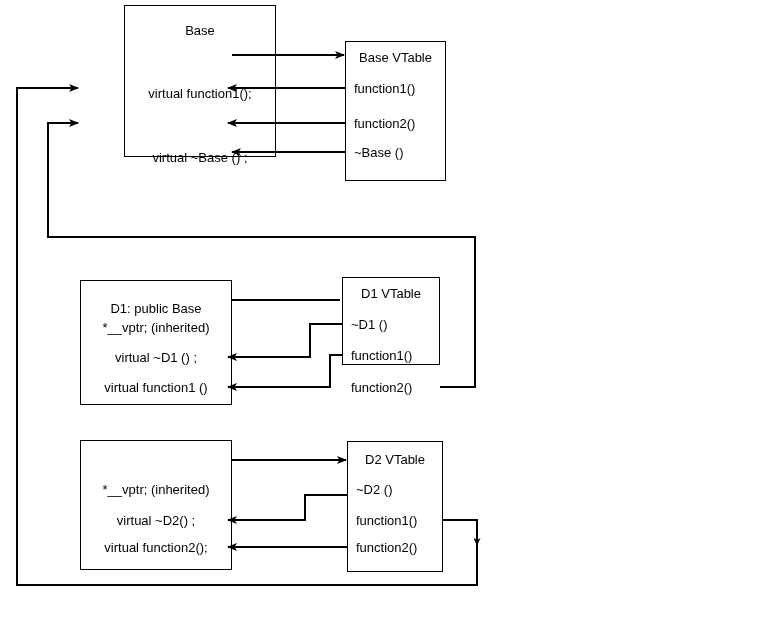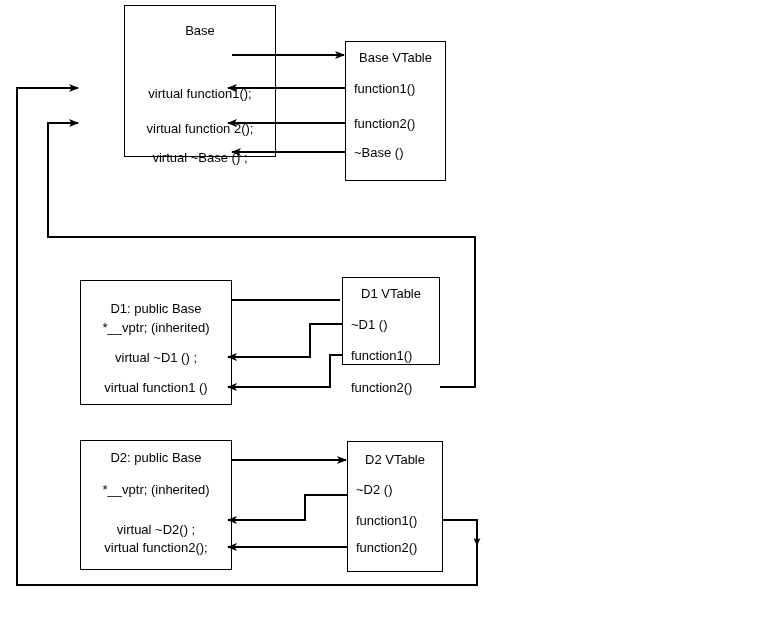--- a/index.html
+++ b/index.html
@@ -82,21 +82,20 @@
       <path d="M347,495 L305,495 L305,520 L228,520" marker-end="url(#ah)"></path>
 
       <path d="M347,547 L228,547" marker-end="url(#ah)"></path>
 
     </g>
   </svg>
 
   <div class="box" style="left:80px; top:5px; width:152px; height:152px;margin-left:44px;">
     <div class="row" style="top:18px;">Base</div>
     <div class="row" style="top:81px;">virtual function1();</div>
-    <div class="row" style="top:116px;">virtual function 2();</div>
     <div class="row" style="top:145px;">virtual ~Base () ;</div>
   </div>
 
   <div class="box vt" style="left:345px; top:41px; width:101px; height:140px;">
     <div class="row title" style="top:9px;">Base VTable</div>
     <div class="row" style="top:40px;">function1()</div>
     <div class="row" style="top:75px;">function2()</div>
     <div class="row" style="top:104px;">~Base ()</div>
   </div>
 
@@ -108,23 +107,22 @@
   </div>
 
   <div class="box vt" style="left:342px; top:277px; width:98px; height:88px;">
     <div class="row title" style="top:9px;">D1 VTable</div>
     <div class="row" style="top:40px;">~D1 ()</div>
     <div class="row" style="top:71px;">function1()</div>
     <div class="row" style="top:103px;">function2()</div>
   </div>
 
   <div class="box" style="left:80px; top:440px; width:152px; height:130px;">
-    <div class="row" style="top:10px;">D2: public Base</div>
     <div class="row" style="top:42px;">*__vptr; (inherited)</div>
-    <div class="row" style="top:82px;">virtual ~D2() ;</div>
+    <div class="row" style="top:73px;">virtual ~D2() ;</div>
     <div class="row" style="top:100px;">virtual function2();</div>
   </div>
 
   <div class="box vt" style="left:347px; top:441px; width:96px; height:131px;">
     <div class="row title" style="top:11px;">D2 VTable</div>
     <div class="row" style="top:41px;">~D2 ()</div>
     <div class="row" style="top:72px;">function1()</div>
     <div class="row" style="top:99px;">function2()</div>
   </div>
 

